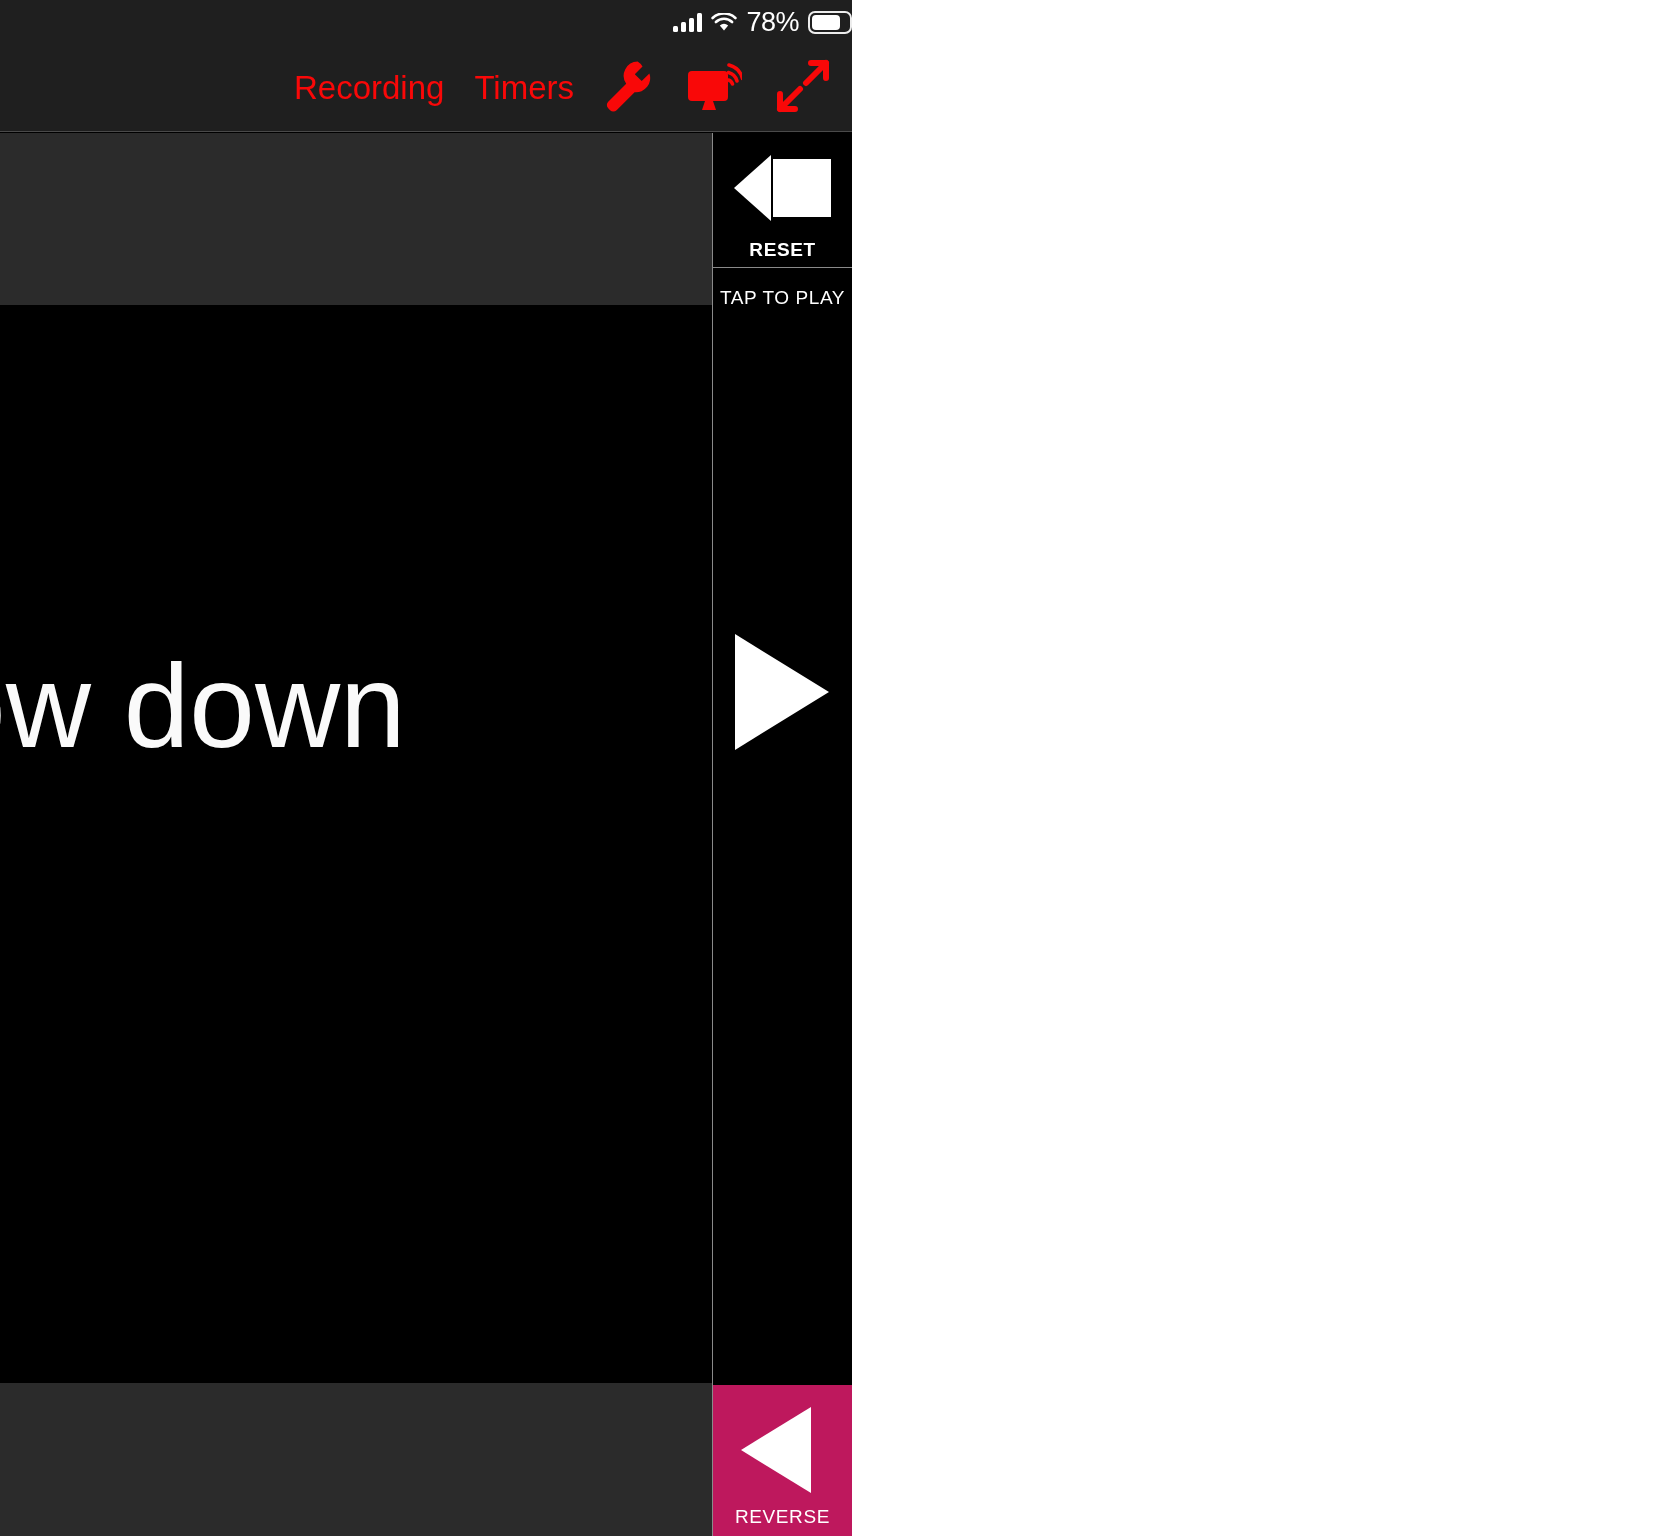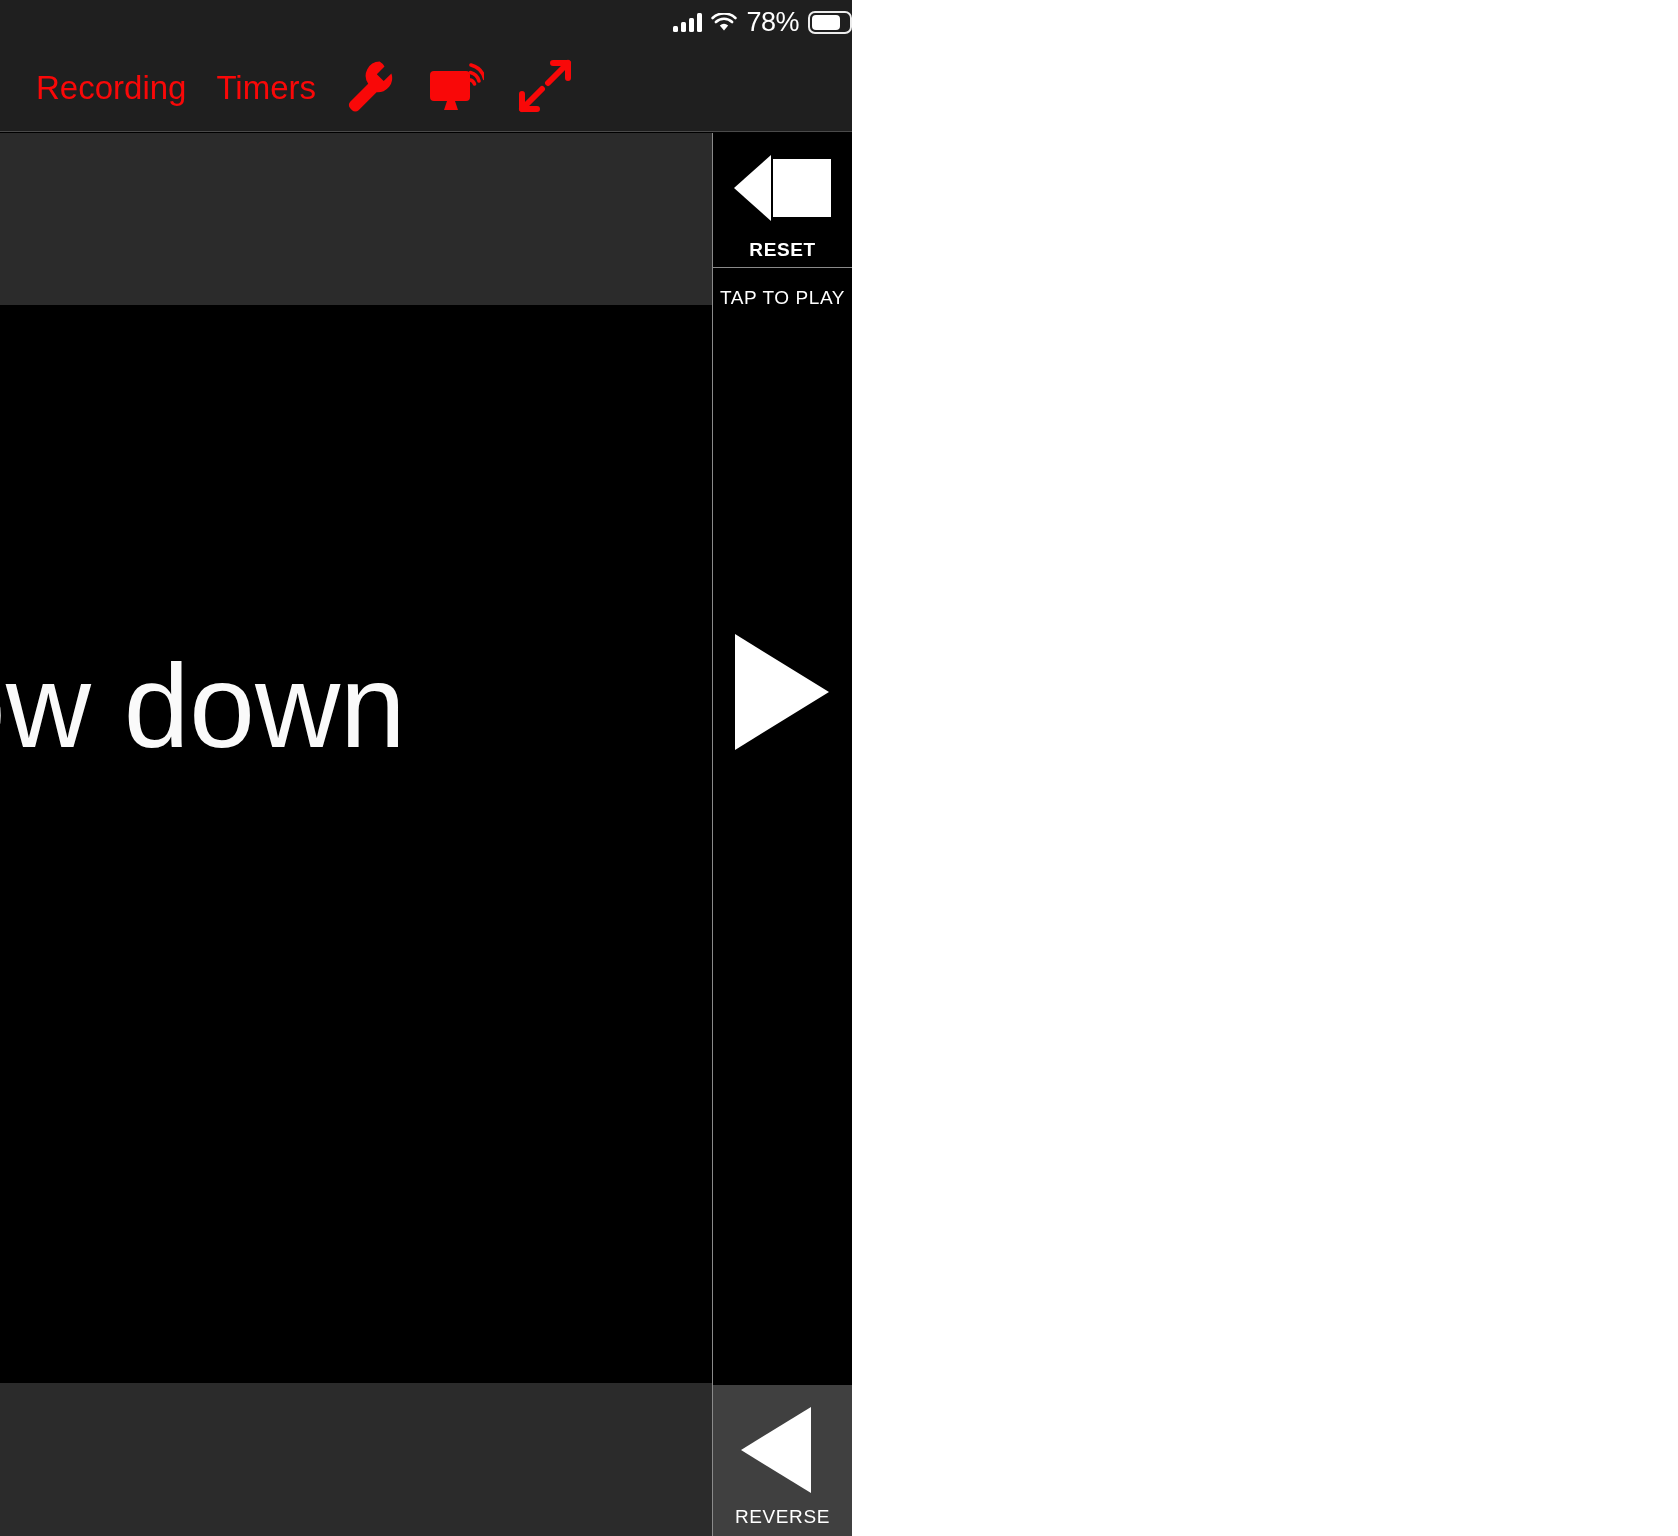--- a/index.html
+++ b/index.html
@@ -93,23 +93,23 @@
   }
 
   
   #nav-bar {
     position: absolute;
     left: 0; top: 44px;
     width: 852px; height: 88px;
     background: #1f1f1f;
     display: flex;
     align-items: center;
+    justify-content: flex-end;
     box-sizing: border-box;
     padding-right: 4px;
-    padding-left: 36px;
   }
   #nav-bar::after {
     content: "";
     position: absolute;
     left: 0; bottom: 0;
     width: 852px; height: 1px;
     background: #4a4a4a;
   }
   .nav-link {
     color: #f90808;
@@ -230,21 +230,21 @@
   }
   #speed-label {
     bottom: 12px;
     line-height: 1.15;
     font-size: 19px;
   }
 
   #reverse-section {
     top: 1252px;
     height: 151px;
-    background: #404040;
+    background: #be185d;
   }
   #reverse-glyph {
     position: absolute;
     left: 28px;
     top: 22px;
     width: 0; height: 0;
     border-top: 43px solid transparent;
     border-bottom: 43px solid transparent;
     border-right: 70px solid #ffffff;
   }

